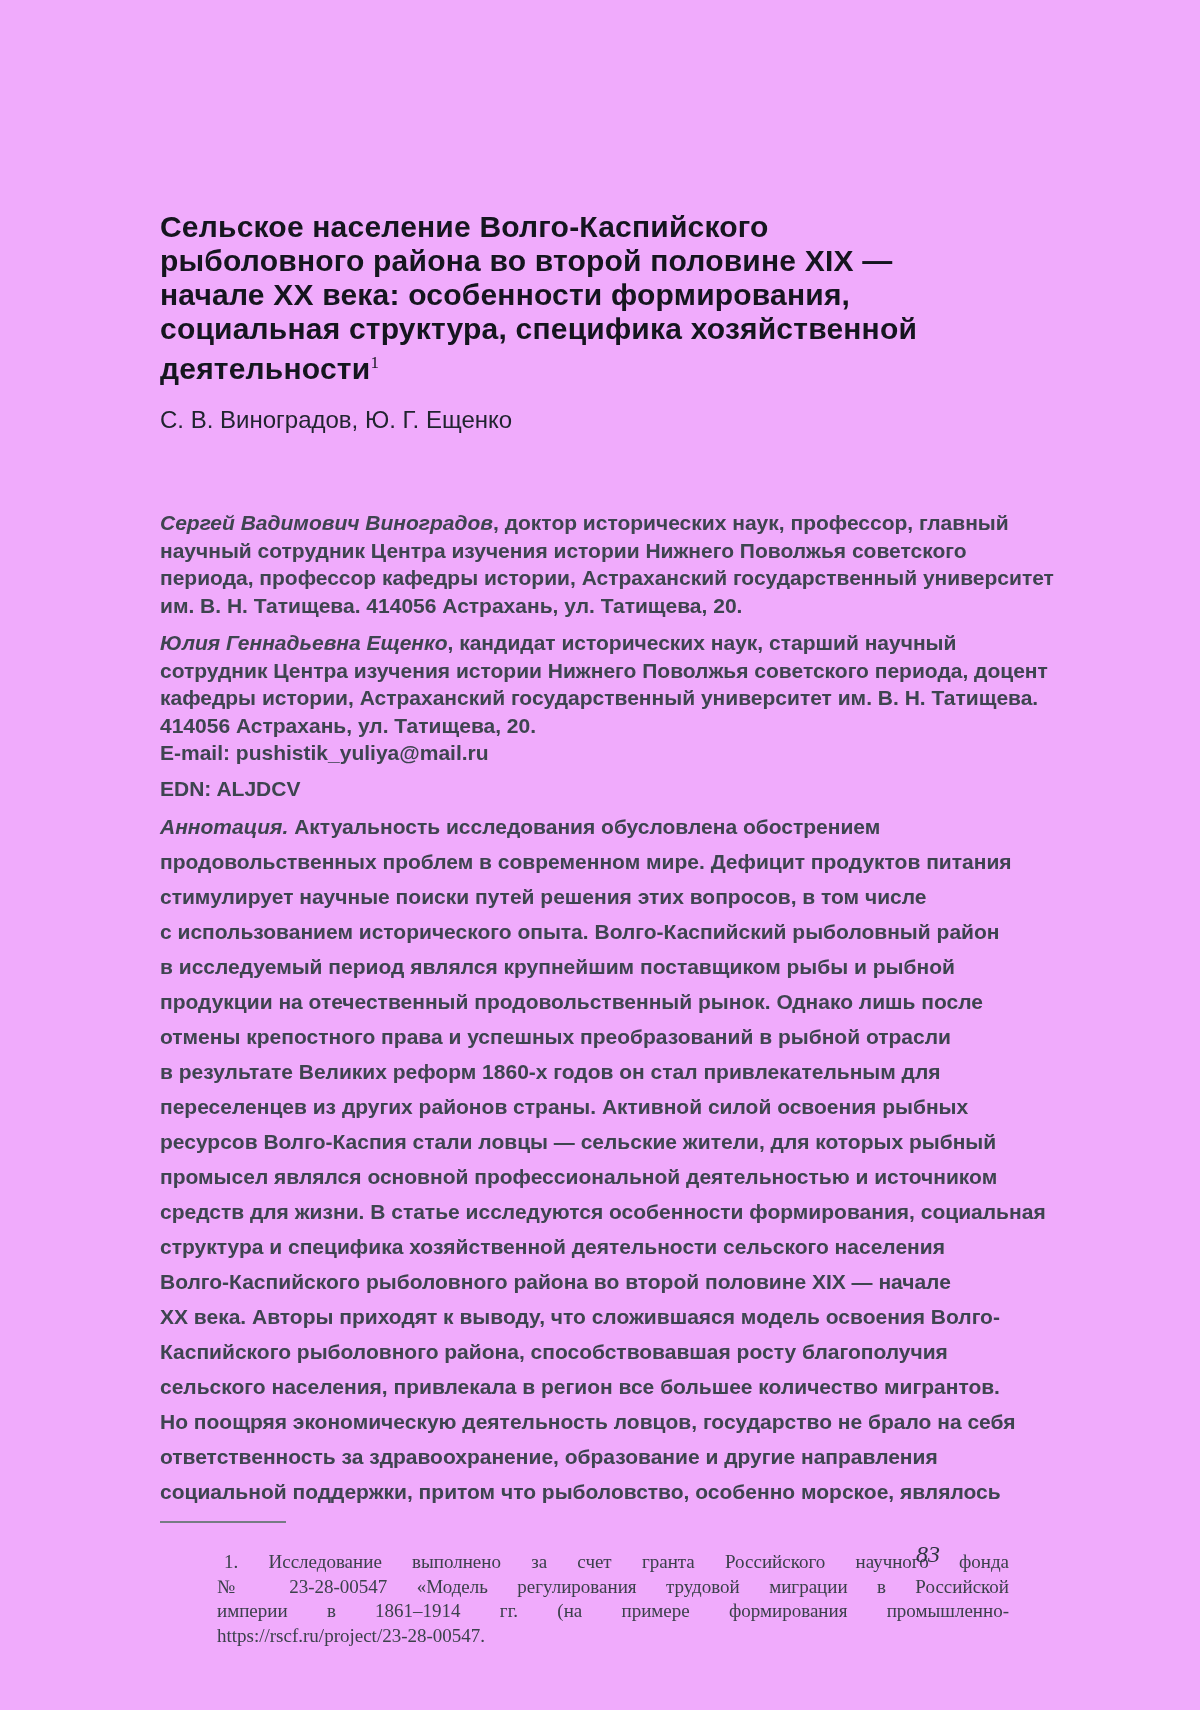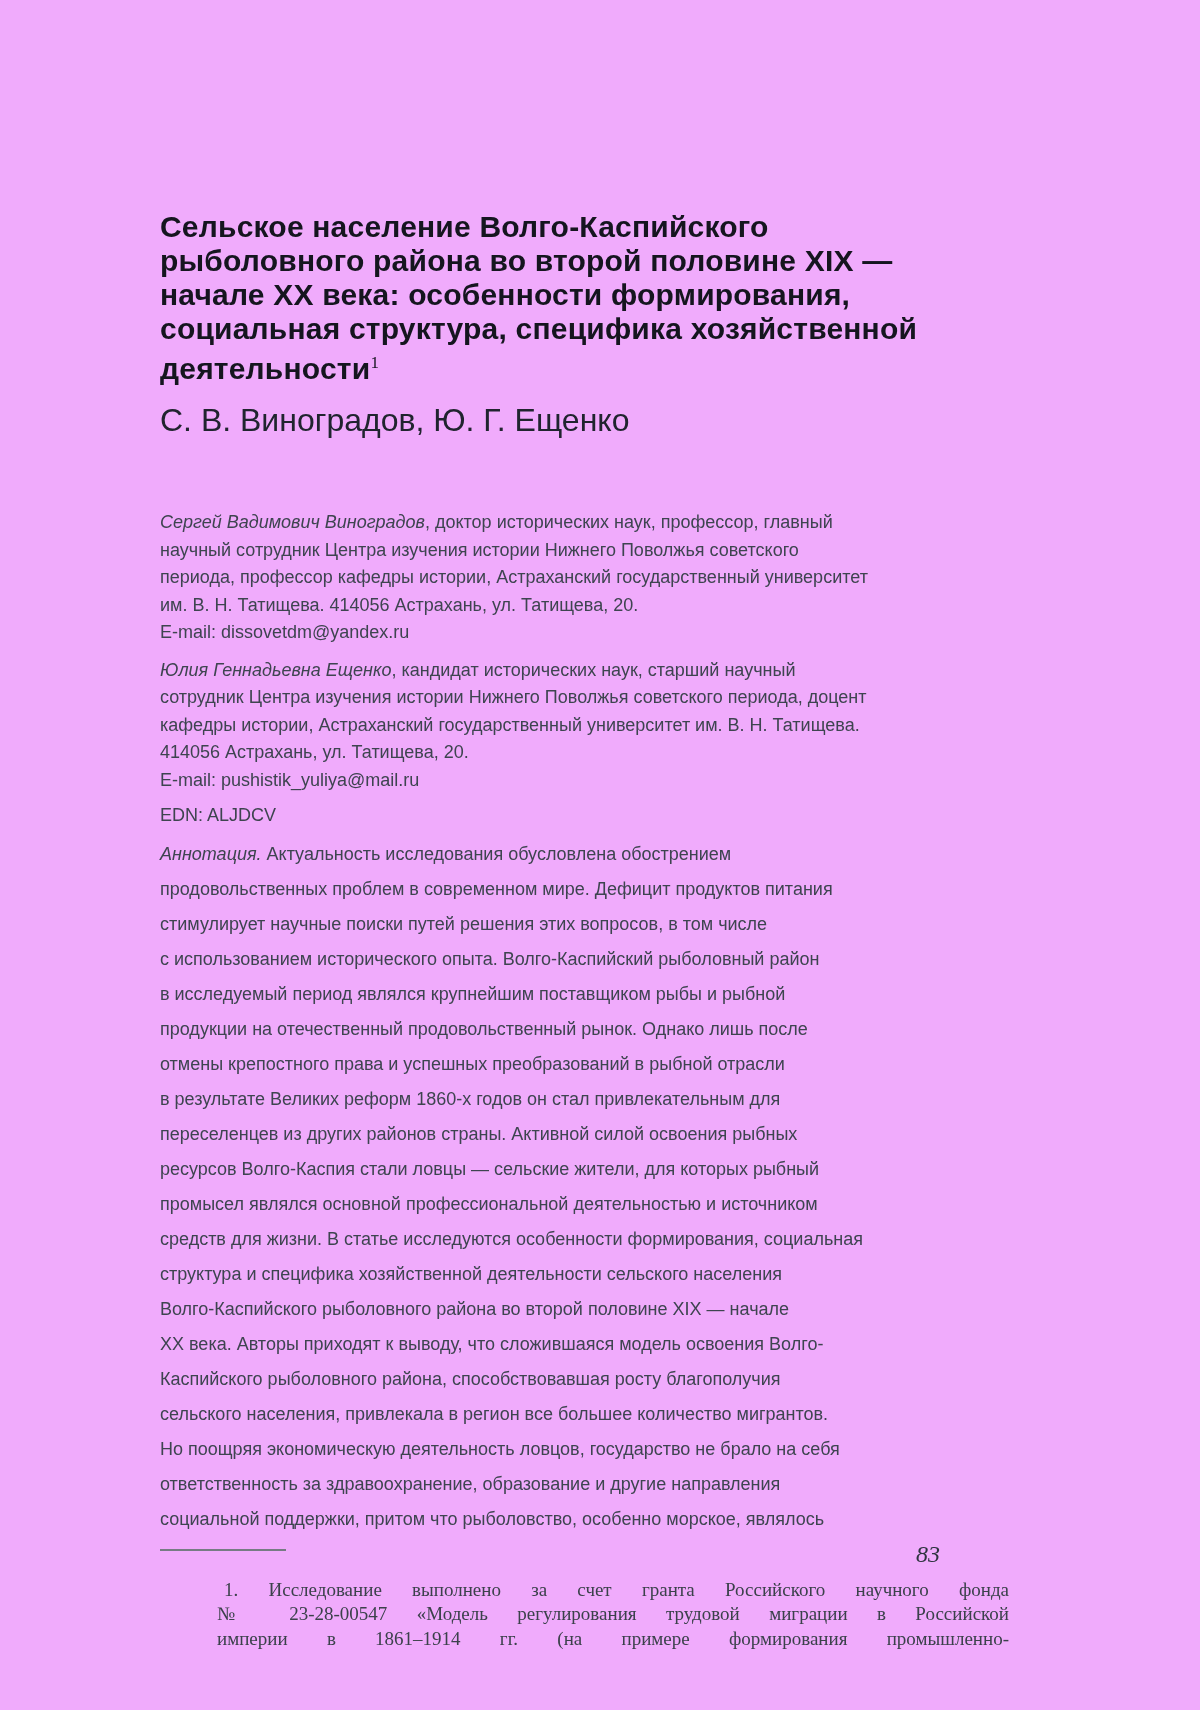--- a/index.html
+++ b/index.html
@@ -28,30 +28,31 @@
     letter-spacing: 0.2px;
   }
   .article-title sup {
     font-weight: 400;
     font-size: 17px;
     font-family: "Liberation Serif", serif;
     color: #15151f;
   }
   .authors {
     margin: 20px 0 0 0;
-    font-size: 32px;
+    font-size: 24px;
     line-height: 28px;
     font-weight: 400;
     color: #20242f;
   }
   .bio, .edn, .abstract {
-    font-size: 18px;
+    font-size: 21px;
     line-height: 27.5px;
     color: #3e4450;
     white-space: pre-line;
+    font-weight: bold;
   }
   .bio p { margin: 0; }
   .bio-1 { margin-top: 75px; }
   .bio-2 { margin-top: 10px; }
   .it { font-style: italic; }
   .bio-email { color: #3e4450; }
   .edn { margin: 8px 0 0 0; }
   .abstract {
     margin: 7px 0 0 0;
     line-height: 35px;
@@ -96,21 +97,21 @@
 рыболовного района во второй половине XIX —
 начале XX века: особенности формирования,
 социальная структура, специфика хозяйственной
 деятельности</span><sup>1</sup></h1>
 
     <p class="authors">С. В. Виноградов, Ю. Г. Ещенко</p>
 
     <div class="bio bio-1"><p><span class="it">Сергей Вадимович Виноградов</span><span>, доктор исторических наук, профессор, главный
 научный сотрудник Центра изучения истории Нижнего Поволжья советского
 периода, профессор кафедры истории, Астраханский государственный университет
-им. В. Н. Татищева. 414056 Астрахань, ул. Татищева, 20.</span></p><p class="bio-email">E-mail: dissovetdm@yandex.ru</p></div>
+им. В. Н. Татищева. 414056 Астрахань, ул. Татищева, 20.</span></p></div>
 
     <div class="bio bio-2"><p><span class="it">Юлия Геннадьевна Ещенко</span><span>, кандидат исторических наук, старший научный
 сотрудник Центра изучения истории Нижнего Поволжья советского периода, доцент
 кафедры истории, Астраханский государственный университет им. В. Н. Татищева.
 414056 Астрахань, ул. Татищева, 20.</span></p><p class="bio-email">E-mail: pushistik_yuliya@mail.ru</p></div>
 
     <p class="edn">EDN: ALJDCV</p>
 
     <p class="abstract"><span class="it">Аннотация.</span><span> Актуальность исследования обусловлена обострением
 продовольственных проблем в современном мире. Дефицит продуктов питания
@@ -132,18 +133,19 @@
 Но поощряя экономическую деятельность ловцов, государство не брало на себя
 ответственность за здравоохранение, образование и другие направления
 социальной поддержки, притом что рыболовство, особенно морское, являлось</span></p>
 
     <div class="fn-rule"></div>
 
     <div class="footnote">
       <div class="fn-line fn-first">1. Исследование выполнено за счет гранта Российского научного фонда</div>
       <div class="fn-line">№ 23-28-00547 «Модель регулирования трудовой миграции в Российской</div>
       <div class="fn-line">империи в 1861–1914 гг. (на примере формирования промышленно-</div>
+      <div class="fn-url">https://rscf.ru/project/23-28-00547.</div>
     </div>
 
   </div>
 
   <div class="page-number">83</div>
 </div>
 
 </body></html>

